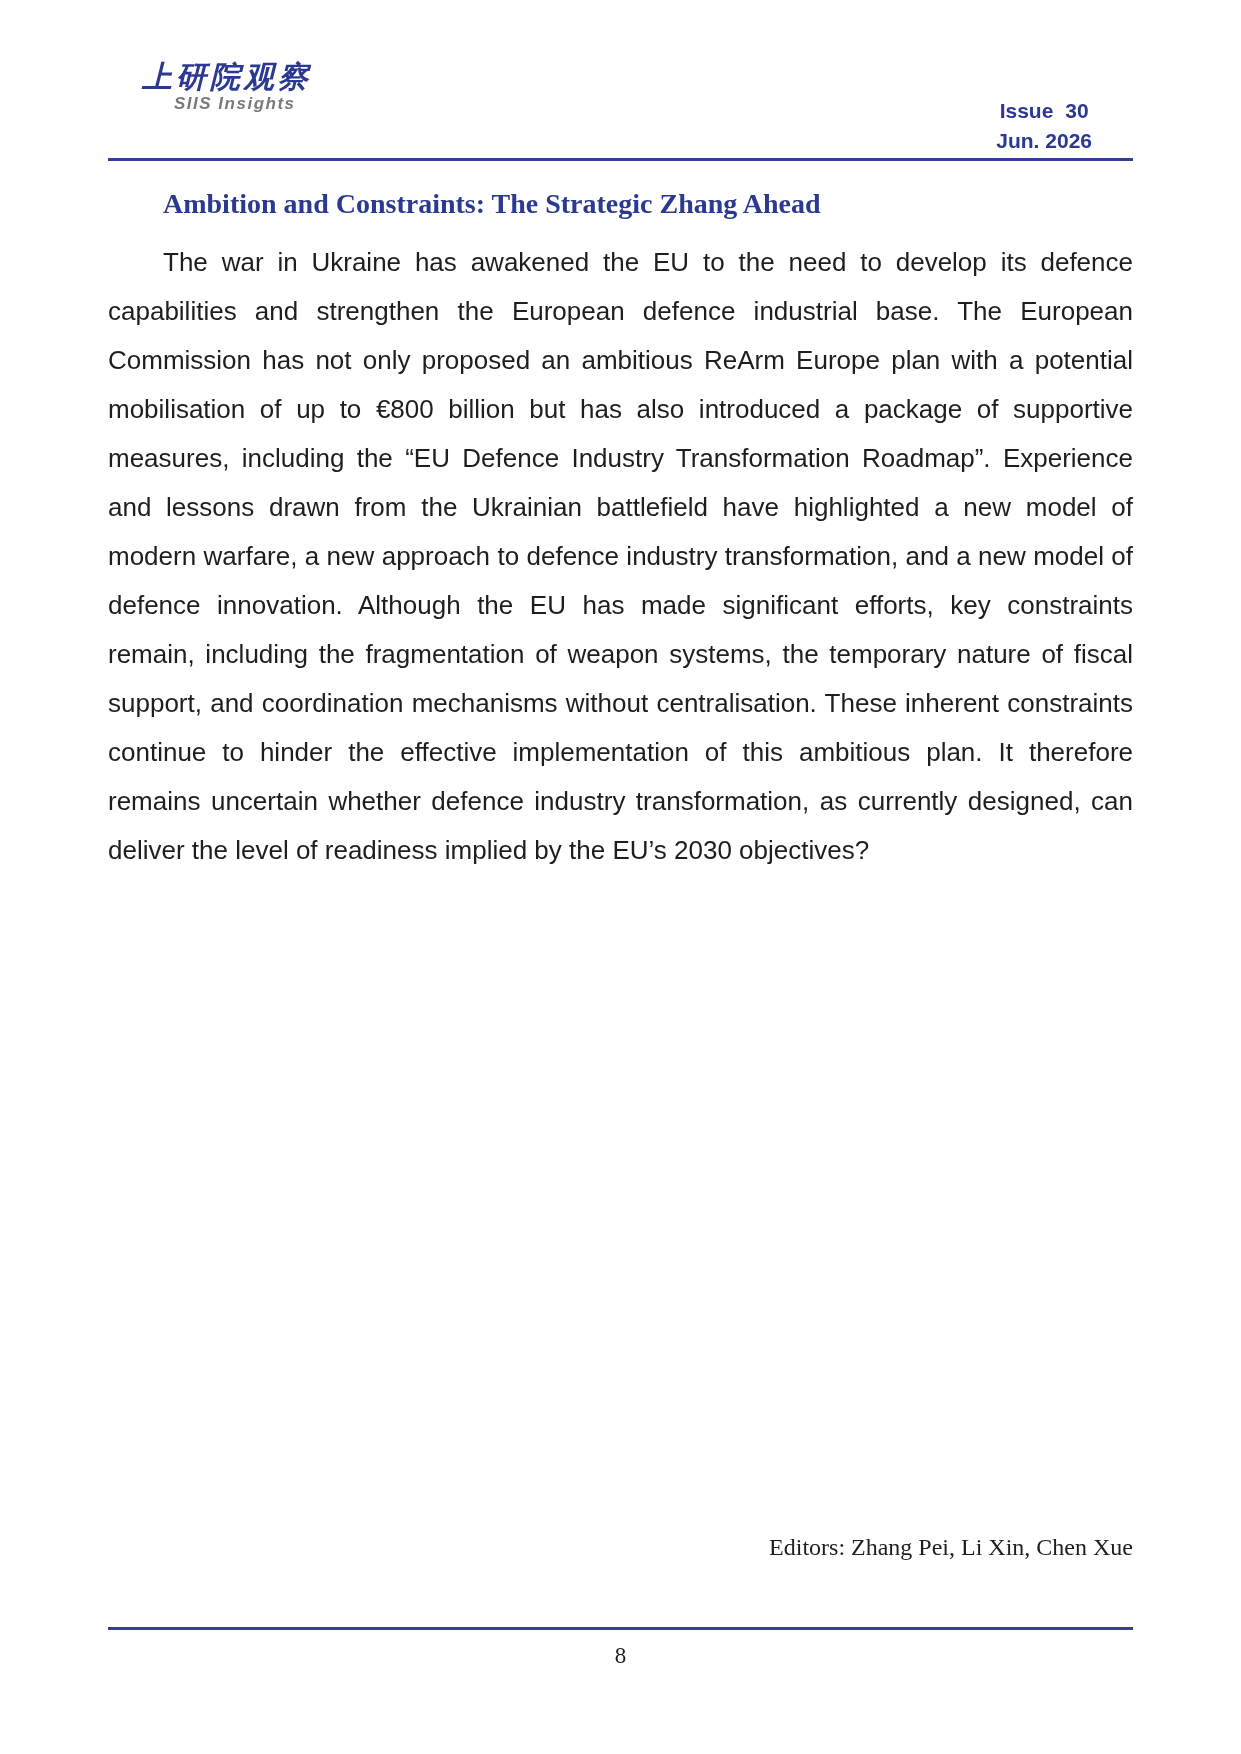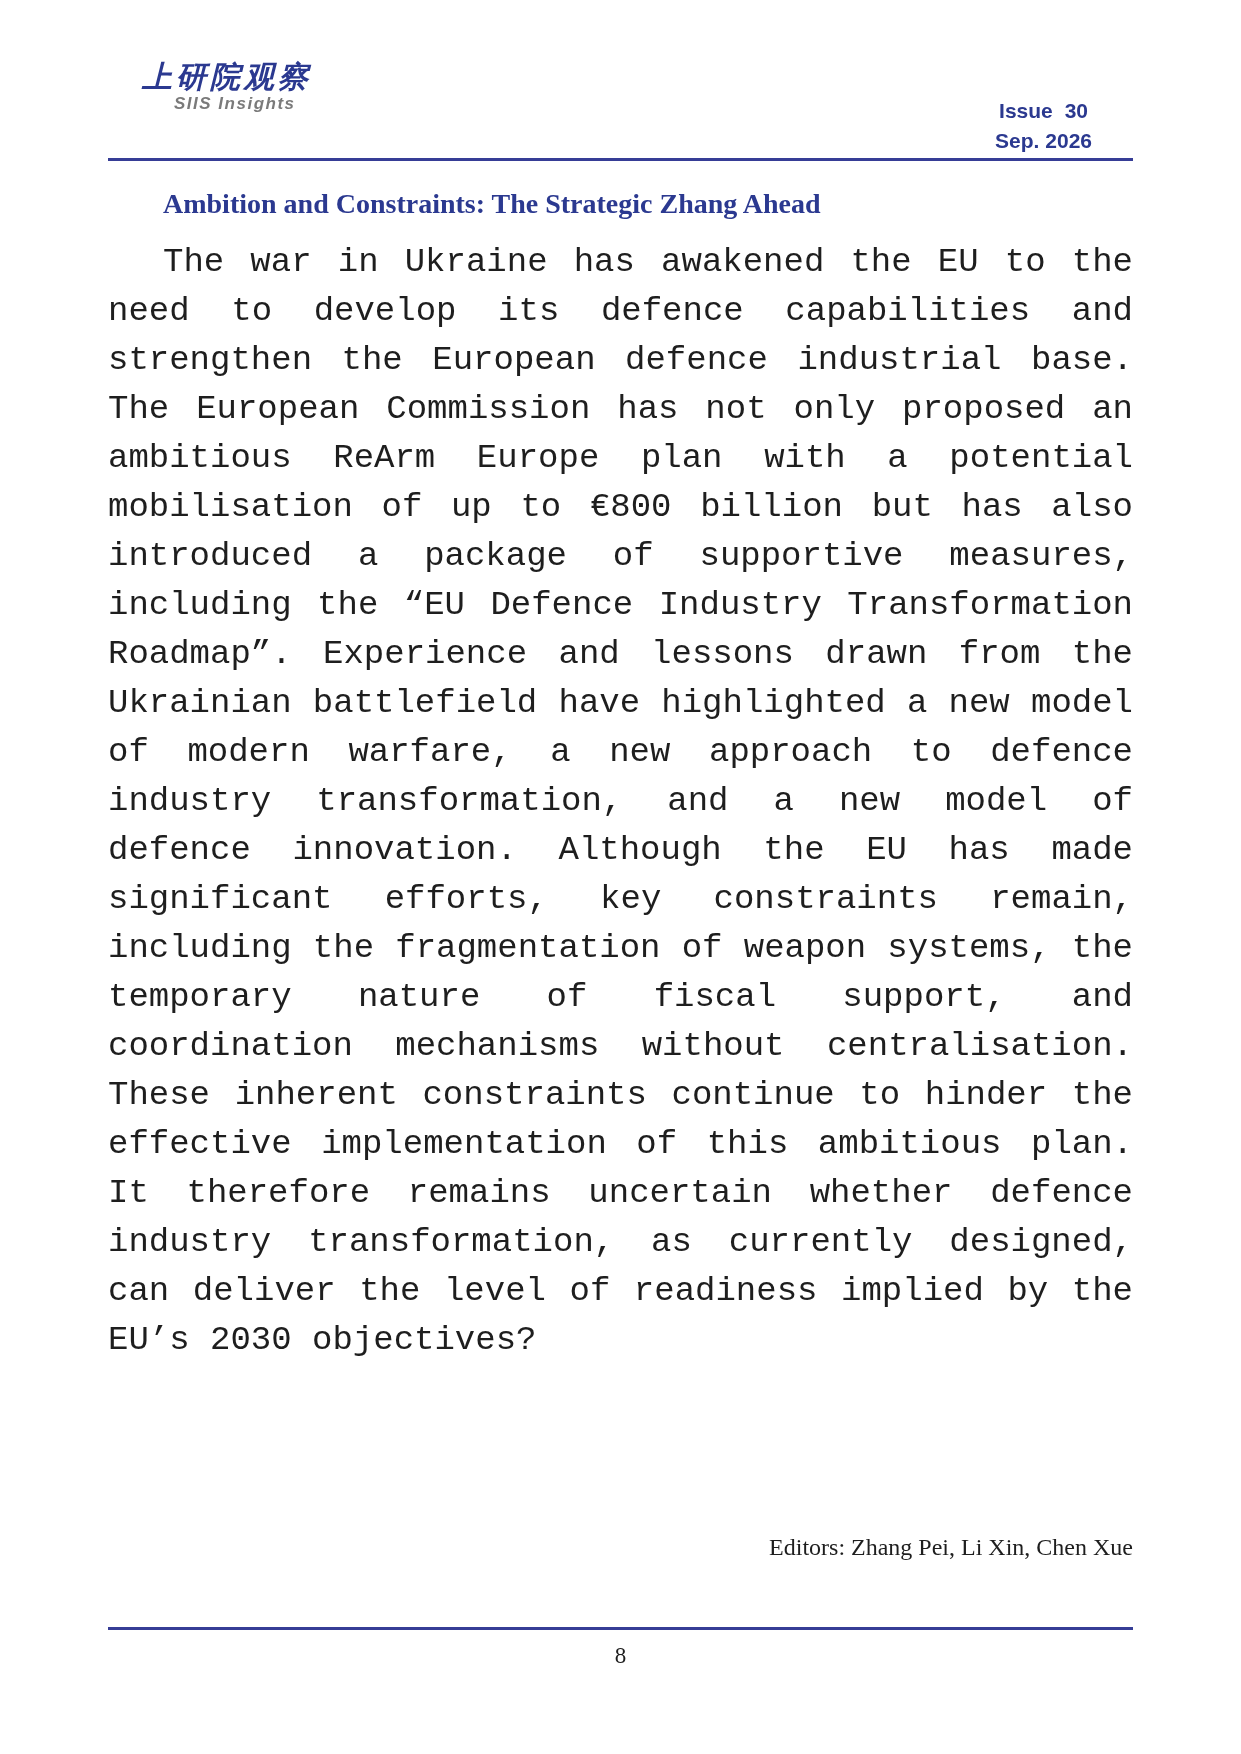--- a/index.html
+++ b/index.html
@@ -81,22 +81,22 @@
   }
   h2.section-heading {
     margin: 0 0 16px 55px;
     font-family: "Liberation Serif", serif;
     font-weight: bold;
     font-size: 28px;
     line-height: 36px;
     color: var(--accent);
   }
   p.body-paragraph {
-    font-family: Liberation Mono, monospace;
-    font-size: 34px;
+    font-family: Liberation Sans, sans-serif;
+    font-size: 26px;
     line-height: 49px;
     color: var(--body-text);
     text-align: justify;
     text-indent: 55px;
   }
 
   
   .editors {
     position: absolute;
     right: 108px;
@@ -123,21 +123,21 @@
 <div class="page">
 
   <header>
     <div class="logo">
       <div class="logo-cn">上研院观察</div>
       <div class="logo-en">SIIS Insights</div>
     </div>
 
     <div class="issue-block">
       <div class="issue">Issue 30</div>
-      <div class="date">Sep. 2026</div>
+      <div class="date">Jun. 2026</div>
     </div>
   </header>
 
   <div class="rule rule-top"></div>
 
   <main>
     <h2 class="section-heading">Ambition and Constraints: The Strategic Zhang Ahead</h2>
     <p class="body-paragraph">The war in Ukraine has awakened the EU to the need to develop its defence capabilities and strengthen the European defence industrial base. The European Commission has not only proposed an ambitious ReArm Europe plan with a potential mobilisation of up to €800 billion but has also introduced a package of supportive measures, including the “EU Defence Industry Transformation Roadmap”. Experience and lessons drawn from the Ukrainian battlefield have highlighted a new model of modern warfare, a new approach to defence industry transformation, and a new model of defence innovation. Although the EU has made significant efforts, key constraints remain, including the fragmentation of weapon systems, the temporary nature of fiscal support, and coordination mechanisms without centralisation. These inherent constraints continue to hinder the effective implementation of this ambitious plan. It therefore remains uncertain whether defence industry transformation, as currently designed, can deliver the level of readiness implied by the EU’s 2030 objectives?</p>
   </main>
 

